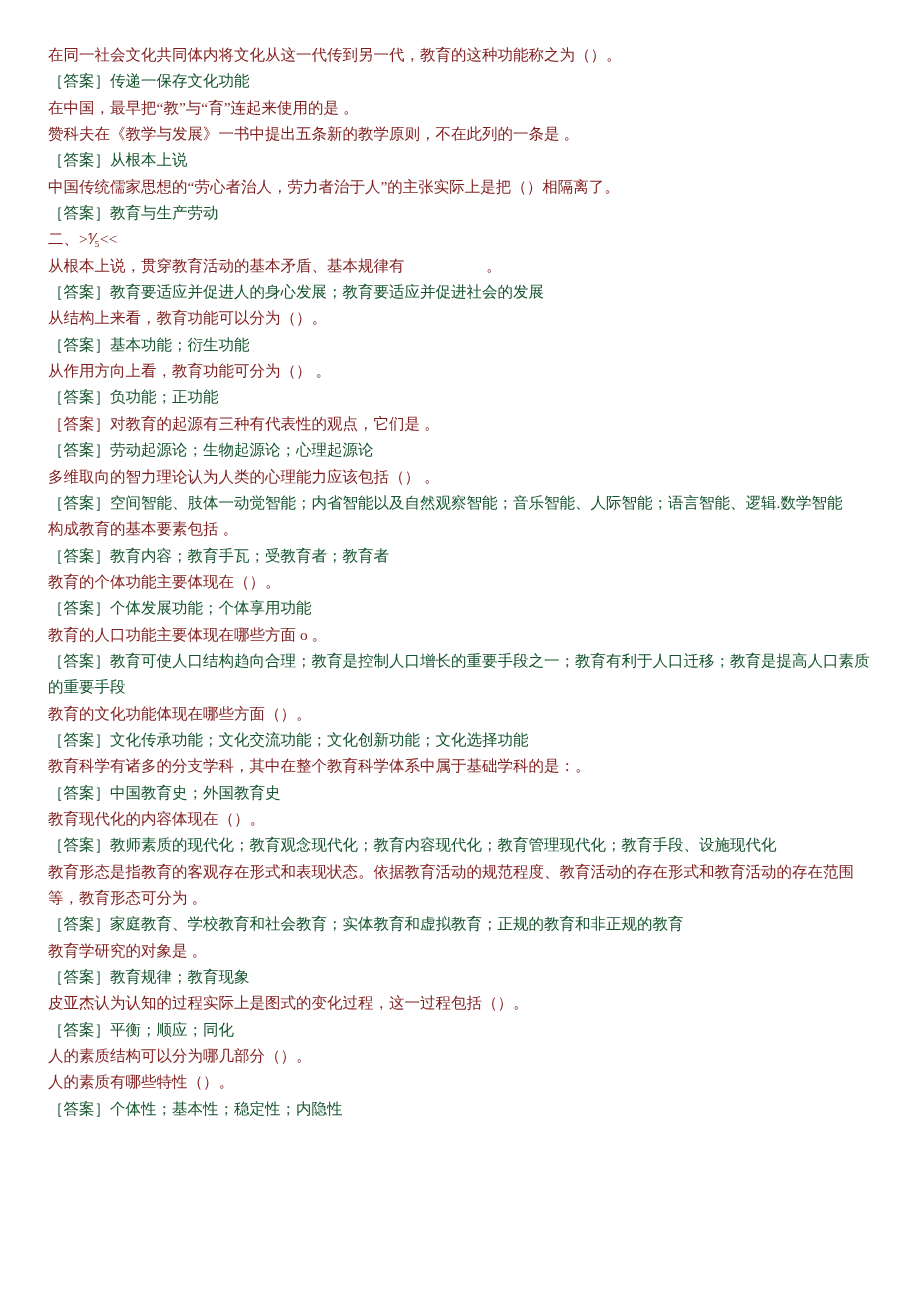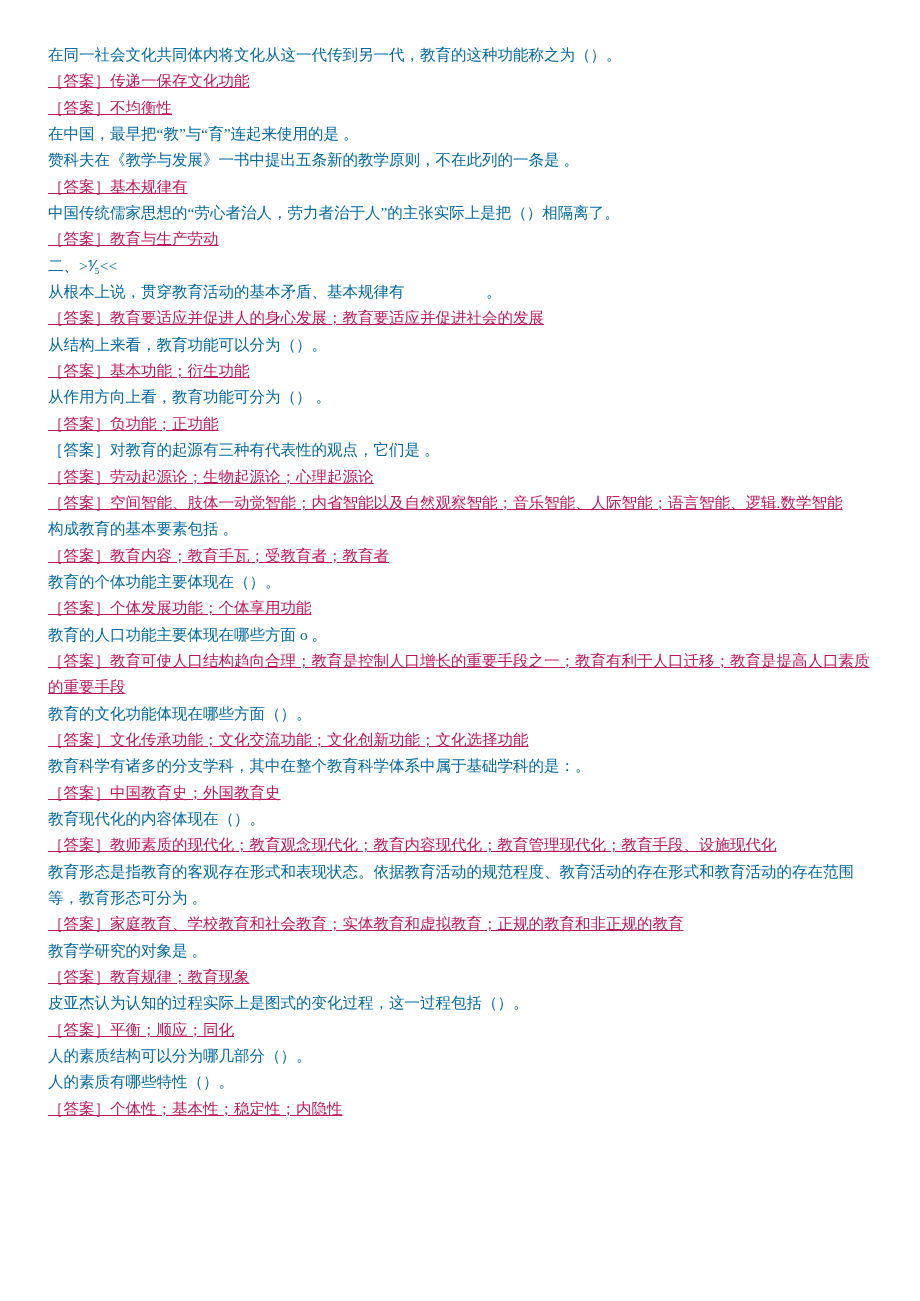--- a/index.html
+++ b/index.html
@@ -10,44 +10,44 @@
     background: #fff;
     margin: 0;
     padding: 42px 48px;
     width: 920px;
     box-sizing: border-box;
   }
   p {
     margin: 0;
     padding: 0;
   }
-  .q { color: #0369a1; }
-  .a { color: #be185d; text-decoration: underline; }
+  .q { color: #7f1d1d; }
+  .a { color: #14532d; }
 </style>
 </head>
 <body>
 
 <div id="content">
     <p class="q">在同一社会文化共同体内将文化从这一代传到另一代，教育的这种功能称之为（）。</p>
     <p class="a">［答案］传递一保存文化功能</p>
-    <p class="a">［答案］不均衡性</p>
     <p class="q">在中国，最早把“教”与“育”连起来使用的是 。</p>
     <p class="q">赞科夫在《教学与发展》一书中提出五条新的教学原则，不在此列的一条是 。</p>
-    <p class="a">［答案］基本规律有</p>
+    <p class="a">［答案］从根本上说</p>
     <p class="q">中国传统儒家思想的“劳心者治人，劳力者治于人”的主张实际上是把（）相隔离了。</p>
     <p class="a">［答案］教育与生产劳动</p>
     <p class="q">二、&gt;⅟₅&lt;&lt;</p>
     <p class="q">从根本上说，贯穿教育活动的基本矛盾、基本规律有　　　　　 。</p>
     <p class="a">［答案］教育要适应并促进人的身心发展；教育要适应并促进社会的发展</p>
     <p class="q">从结构上来看，教育功能可以分为（）。</p>
     <p class="a">［答案］基本功能；衍生功能</p>
     <p class="q">从作用方向上看，教育功能可分为（） 。</p>
     <p class="a">［答案］负功能；正功能</p>
     <p class="q">［答案］对教育的起源有三种有代表性的观点，它们是 。</p>
     <p class="a">［答案］劳动起源论；生物起源论；心理起源论</p>
+    <p class="q">多维取向的智力理论认为人类的心理能力应该包括（） 。</p>
     <p class="a">［答案］空间智能、肢体一动觉智能；内省智能以及自然观察智能；音乐智能、人际智能；语言智能、逻辑.数学智能</p>
     <p class="q">构成教育的基本要素包括 。</p>
     <p class="a">［答案］教育内容；教育手瓦；受教育者；教育者</p>
     <p class="q">教育的个体功能主要体现在（）。</p>
     <p class="a">［答案］个体发展功能；个体享用功能</p>
     <p class="q">教育的人口功能主要体现在哪些方面 o 。</p>
     <p class="a">［答案］教育可使人口结构趋向合理；教育是控制人口增长的重要手段之一；教育有利于人口迁移；教育是提高人口素质的重要手段</p>
     <p class="q">教育的文化功能体现在哪些方面（）。</p>
     <p class="a">［答案］文化传承功能；文化交流功能；文化创新功能；文化选择功能</p>
     <p class="q">教育科学有诸多的分支学科，其中在整个教育科学体系中属于基础学科的是：。</p>

